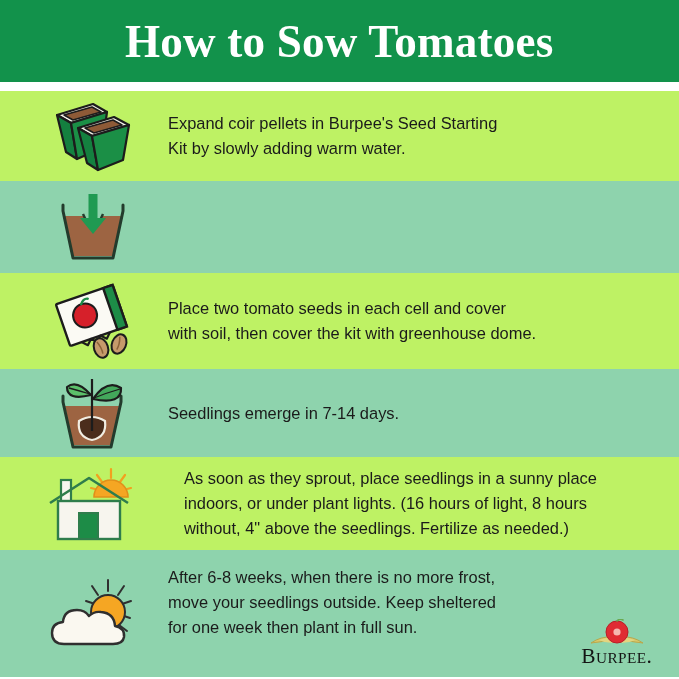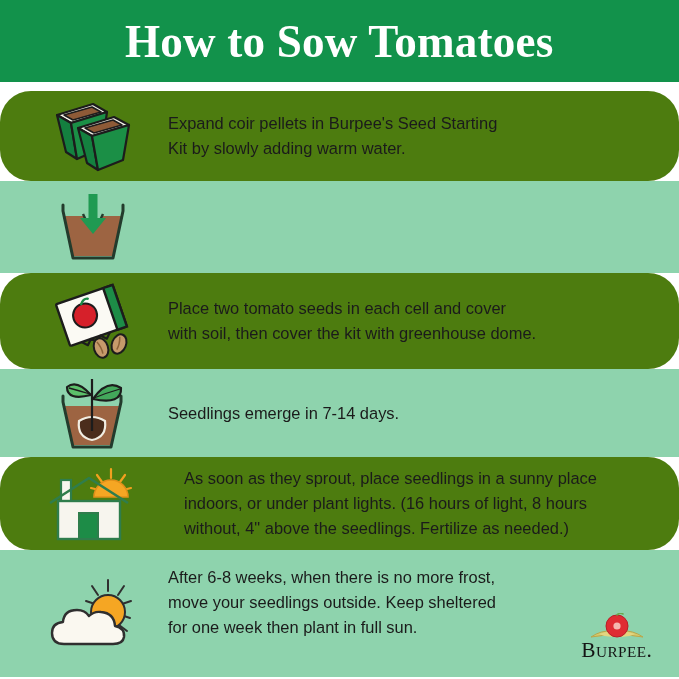--- a/index.html
+++ b/index.html
@@ -33,21 +33,21 @@
 
   
   .steps{flex:1 1 auto;display:flex;flex-direction:column;}
   .step{
     display:flex;align-items:center;
     width:679px;
     box-sizing:border-box;
     padding-left:18px;
     position:relative;
   }
-  .step.tone-light{background:#4d7c0f;border-radius:31px;}
+  .step.tone-light{background:#bef264;}
   .step.tone-dark{background:#8ed3ad;}
   .step.s1{height:90px;}
   .step.s2{height:92px;}
   .step.s3{height:96px;}
   .step.s4{height:88px;}
   .step.s5{height:93px;gap:16px;}
   .step.s6{height:127px;}
 
   .icon-cell{
     width:150px;flex:0 0 150px;
@@ -66,21 +66,21 @@
     transform:scaleX(0.945);
     transform-origin:left center;
     white-space:pre-line;
     letter-spacing:0px;
   }
   .step.s6 .text-cell{padding-bottom:22px;}
 
   
   .logo{
     position:absolute;
-    right:14px;bottom:16px;
+    right:14px;bottom:10px;
     width:96px;height:54px;
     display:flex;flex-direction:column;align-items:center;justify-content:flex-end;
   }
   .logo-mark{width:96px;height:30px;display:block;}
   .logo-word{
     font-family:"Liberation Serif", serif;
     font-size:21px;
     line-height:21px;
     color:#141414;
     letter-spacing:0.4px;

